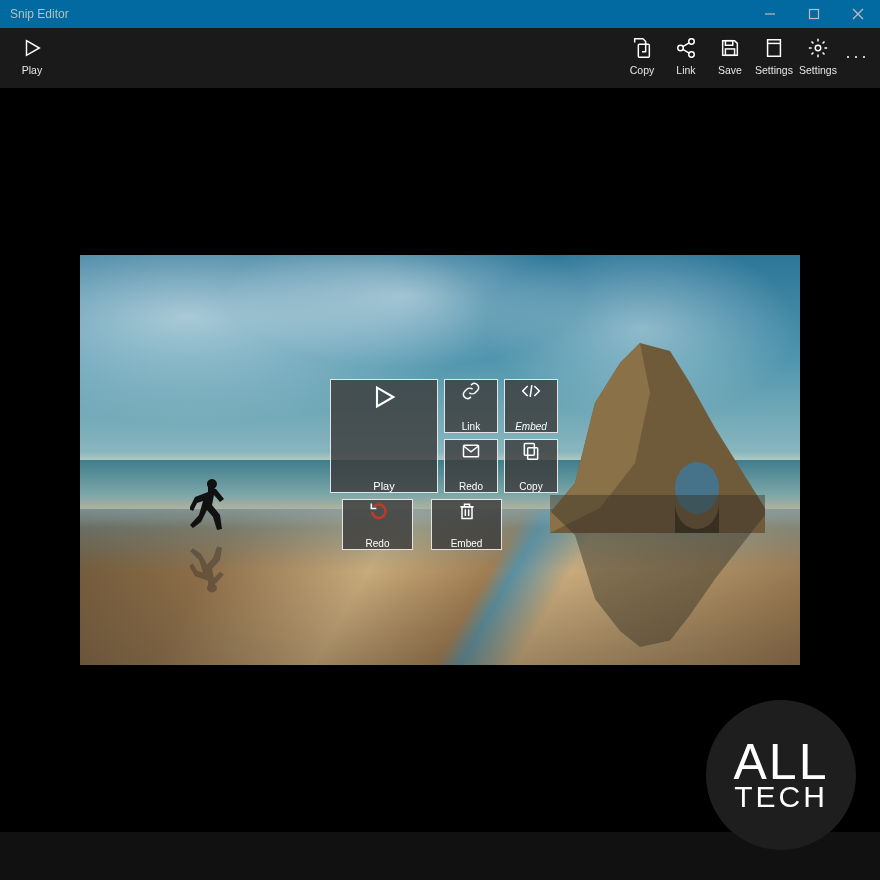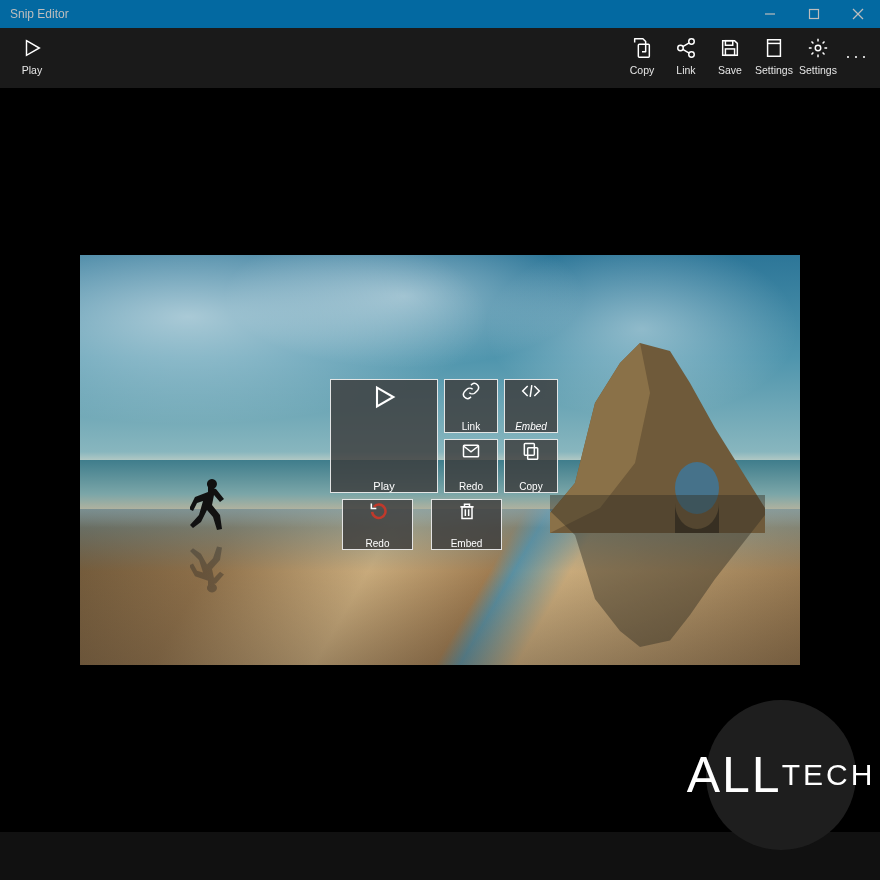--- a/index.html
+++ b/index.html
@@ -190,21 +190,21 @@
 
   
   .watermark {
     position: absolute;
     right: 24px;
     bottom: 30px;
     width: 150px; height: 150px;
     border-radius: 50%;
     background: #1e1e1e;
     display: flex;
-    flex-direction: row;
+    flex-direction: column;
     align-items: center;
     justify-content: center;
     color: #fff;
     line-height: 0.9;
     z-index: 20;
   }
   .watermark .l1 { font-size: 50px; font-weight: 400; letter-spacing: 2px; }
   .watermark .l2 { font-size: 30px; font-weight: 300; letter-spacing: 3px; margin-top: -2px; }
 
   

